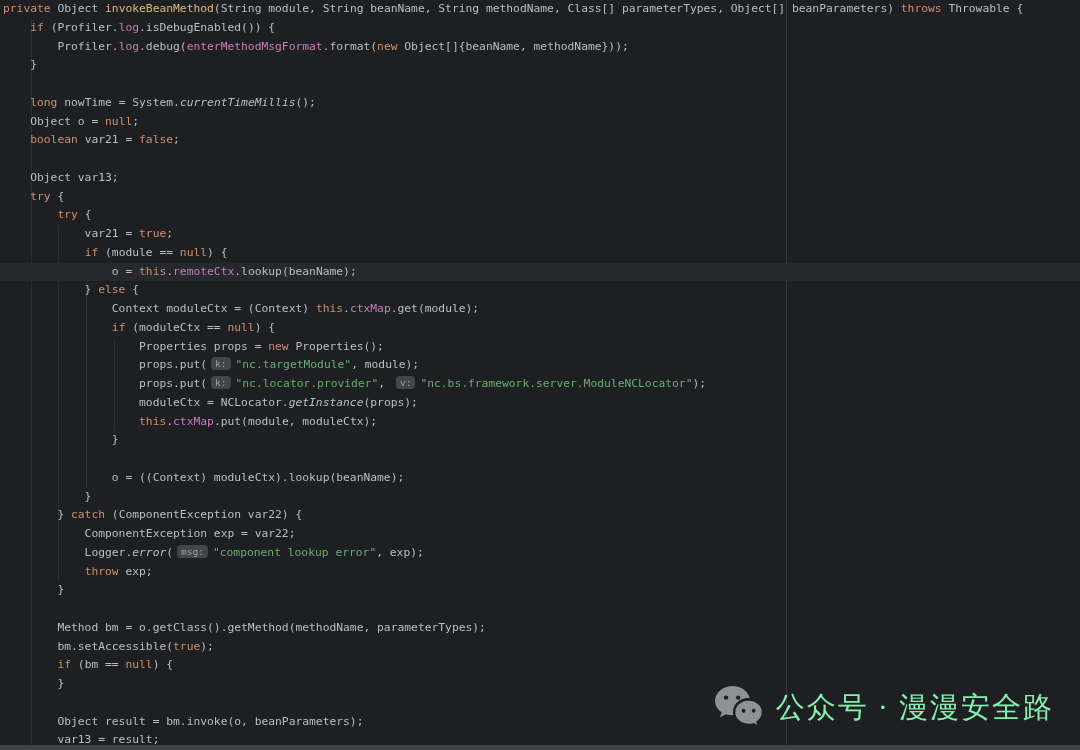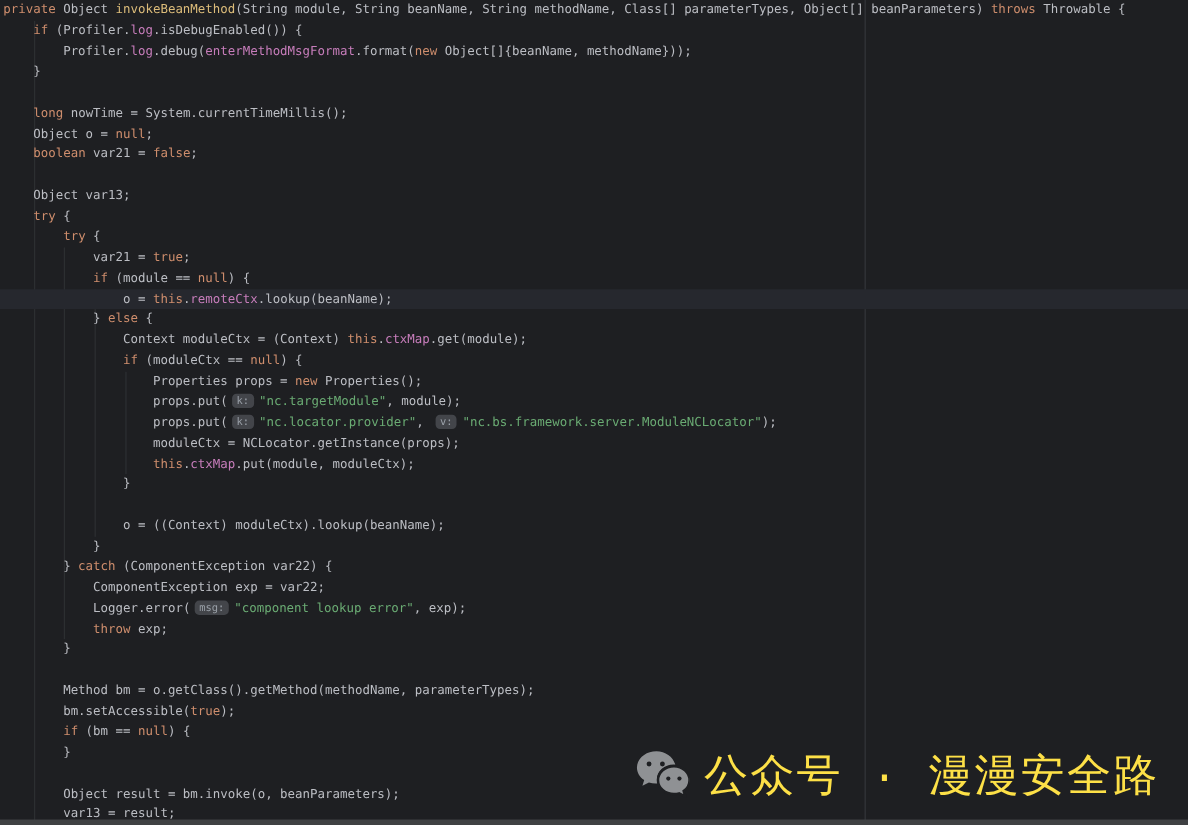--- a/index.html
+++ b/index.html
@@ -24,21 +24,21 @@
   }
   .caret-line{
     background:#26282e;
     margin-left:-3px;padding-left:3px;
     width:1080px;
   }
   .kw{color:#cf8e6d;}
   .fn{color:#dcbc7a;}
   .fld{color:#c77dbb;}
   .sfld{color:#c77dbb;}
-  .sm{}
+  .sm{font-style:italic;}
   .str{color:#6aab73;}
   .hint{
     display:inline-block;
     background:#43454a;color:#9aa0a8;
     font-size:9.5px;line-height:13px;
     border-radius:4px;
     padding:0 4px;
     margin:0 5px 0 4px;
     vertical-align:1px;
   }
@@ -51,22 +51,22 @@
   }
   .bottom-strip{
     position:absolute;left:0;right:0;bottom:0;height:5px;
     background:#3f4143;z-index:4;
   }
   .watermark{
     position:absolute;right:26px;bottom:18px;z-index:5;
     display:flex;align-items:center;gap:13px;
   }
   .watermark-text{
-    font-family:Liberation Mono, monospace;
-    font-size:40px;color:#fde047;letter-spacing:2px;
+    font-family:Liberation Serif, serif;
+    font-size:29px;color:#86efac;letter-spacing:2px;
     white-space:nowrap;
   }
 </style>
 </head>
 <body>
 
 <div class="editor">
   <div class="wrap-guide"></div>
   <div class="code"><div class="line"><span class="kw">private</span><span> Object </span><span class="fn">invokeBeanMethod</span><span>(String module, String beanName, String methodName, Class[] parameterTypes, Object[] beanParameters) </span><span class="kw">throws</span><span> Throwable {</span></div><div class="line"><span>    </span><span class="kw">if</span><span> (Profiler.</span><span class="sfld">log</span><span>.isDebugEnabled()) {</span></div><div class="line"><span>        Profiler.</span><span class="sfld">log</span><span>.debug(</span><span class="sfld">enterMethodMsgFormat</span><span>.format(</span><span class="kw">new</span><span> Object[]{beanName, methodName}));</span></div><div class="line"><span>    }</span></div><div class="line">&nbsp;</div><div class="line"><span>    </span><span class="kw">long</span><span> nowTime = System.</span><span class="sm">currentTimeMillis</span><span>();</span></div><div class="line"><span>    Object o = </span><span class="kw">null</span><span>;</span></div><div class="line"><span>    </span><span class="kw">boolean</span><span> var21 = </span><span class="kw">false</span><span>;</span></div><div class="line">&nbsp;</div><div class="line"><span>    Object var13;</span></div><div class="line"><span>    </span><span class="kw">try</span><span> {</span></div><div class="line"><span>        </span><span class="kw">try</span><span> {</span></div><div class="line"><span>            var21 = </span><span class="kw">true</span><span>;</span></div><div class="line"><span>            </span><span class="kw">if</span><span> (module == </span><span class="kw">null</span><span>) {</span></div><div class="line caret-line"><span>                o = </span><span class="kw">this</span><span>.</span><span class="fld">remoteCtx</span><span>.lookup(beanName);</span></div><div class="line"><span>            } </span><span class="kw">else</span><span> {</span></div><div class="line"><span>                Context moduleCtx = (Context) </span><span class="kw">this</span><span>.</span><span class="fld">ctxMap</span><span>.get(module);</span></div><div class="line"><span>                </span><span class="kw">if</span><span> (moduleCtx == </span><span class="kw">null</span><span>) {</span></div><div class="line"><span>                    Properties props = </span><span class="kw">new</span><span> Properties();</span></div><div class="line"><span>                    props.put(</span><span class="hint">k:</span><span class="str">"nc.targetModule"</span><span>, module);</span></div><div class="line"><span>                    props.put(</span><span class="hint">k:</span><span class="str">"nc.locator.provider"</span><span>, </span><span class="hint">v:</span><span class="str">"nc.bs.framework.server.ModuleNCLocator"</span><span>);</span></div><div class="line"><span>                    moduleCtx = NCLocator.</span><span class="sm">getInstance</span><span>(props);</span></div><div class="line"><span>                    </span><span class="kw">this</span><span>.</span><span class="fld">ctxMap</span><span>.put(module, moduleCtx);</span></div><div class="line"><span>                }</span></div><div class="line">&nbsp;</div><div class="line"><span>                o = ((Context) moduleCtx).lookup(beanName);</span></div><div class="line"><span>            }</span></div><div class="line"><span>        } </span><span class="kw">catch</span><span> (ComponentException var22) {</span></div><div class="line"><span>            ComponentException exp = var22;</span></div><div class="line"><span>            Logger.</span><span class="sm">error</span><span>(</span><span class="hint">msg:</span><span class="str">"component lookup error"</span><span>, exp);</span></div><div class="line"><span>            </span><span class="kw">throw</span><span> exp;</span></div><div class="line"><span>        }</span></div><div class="line">&nbsp;</div><div class="line"><span>        Method bm = o.getClass().getMethod(methodName, parameterTypes);</span></div><div class="line"><span>        bm.setAccessible(</span><span class="kw">true</span><span>);</span></div><div class="line"><span>        </span><span class="kw">if</span><span> (bm == </span><span class="kw">null</span><span>) {</span></div><div class="line"><span>        }</span></div><div class="line">&nbsp;</div><div class="line"><span>        Object result = bm.invoke(o, beanParameters);</span></div><div class="line"><span>        var13 = result;</span></div></div>
 <div class="indent-guide" style="left: 30.5px; top: 18.75px; height: 731.25px;"></div>

